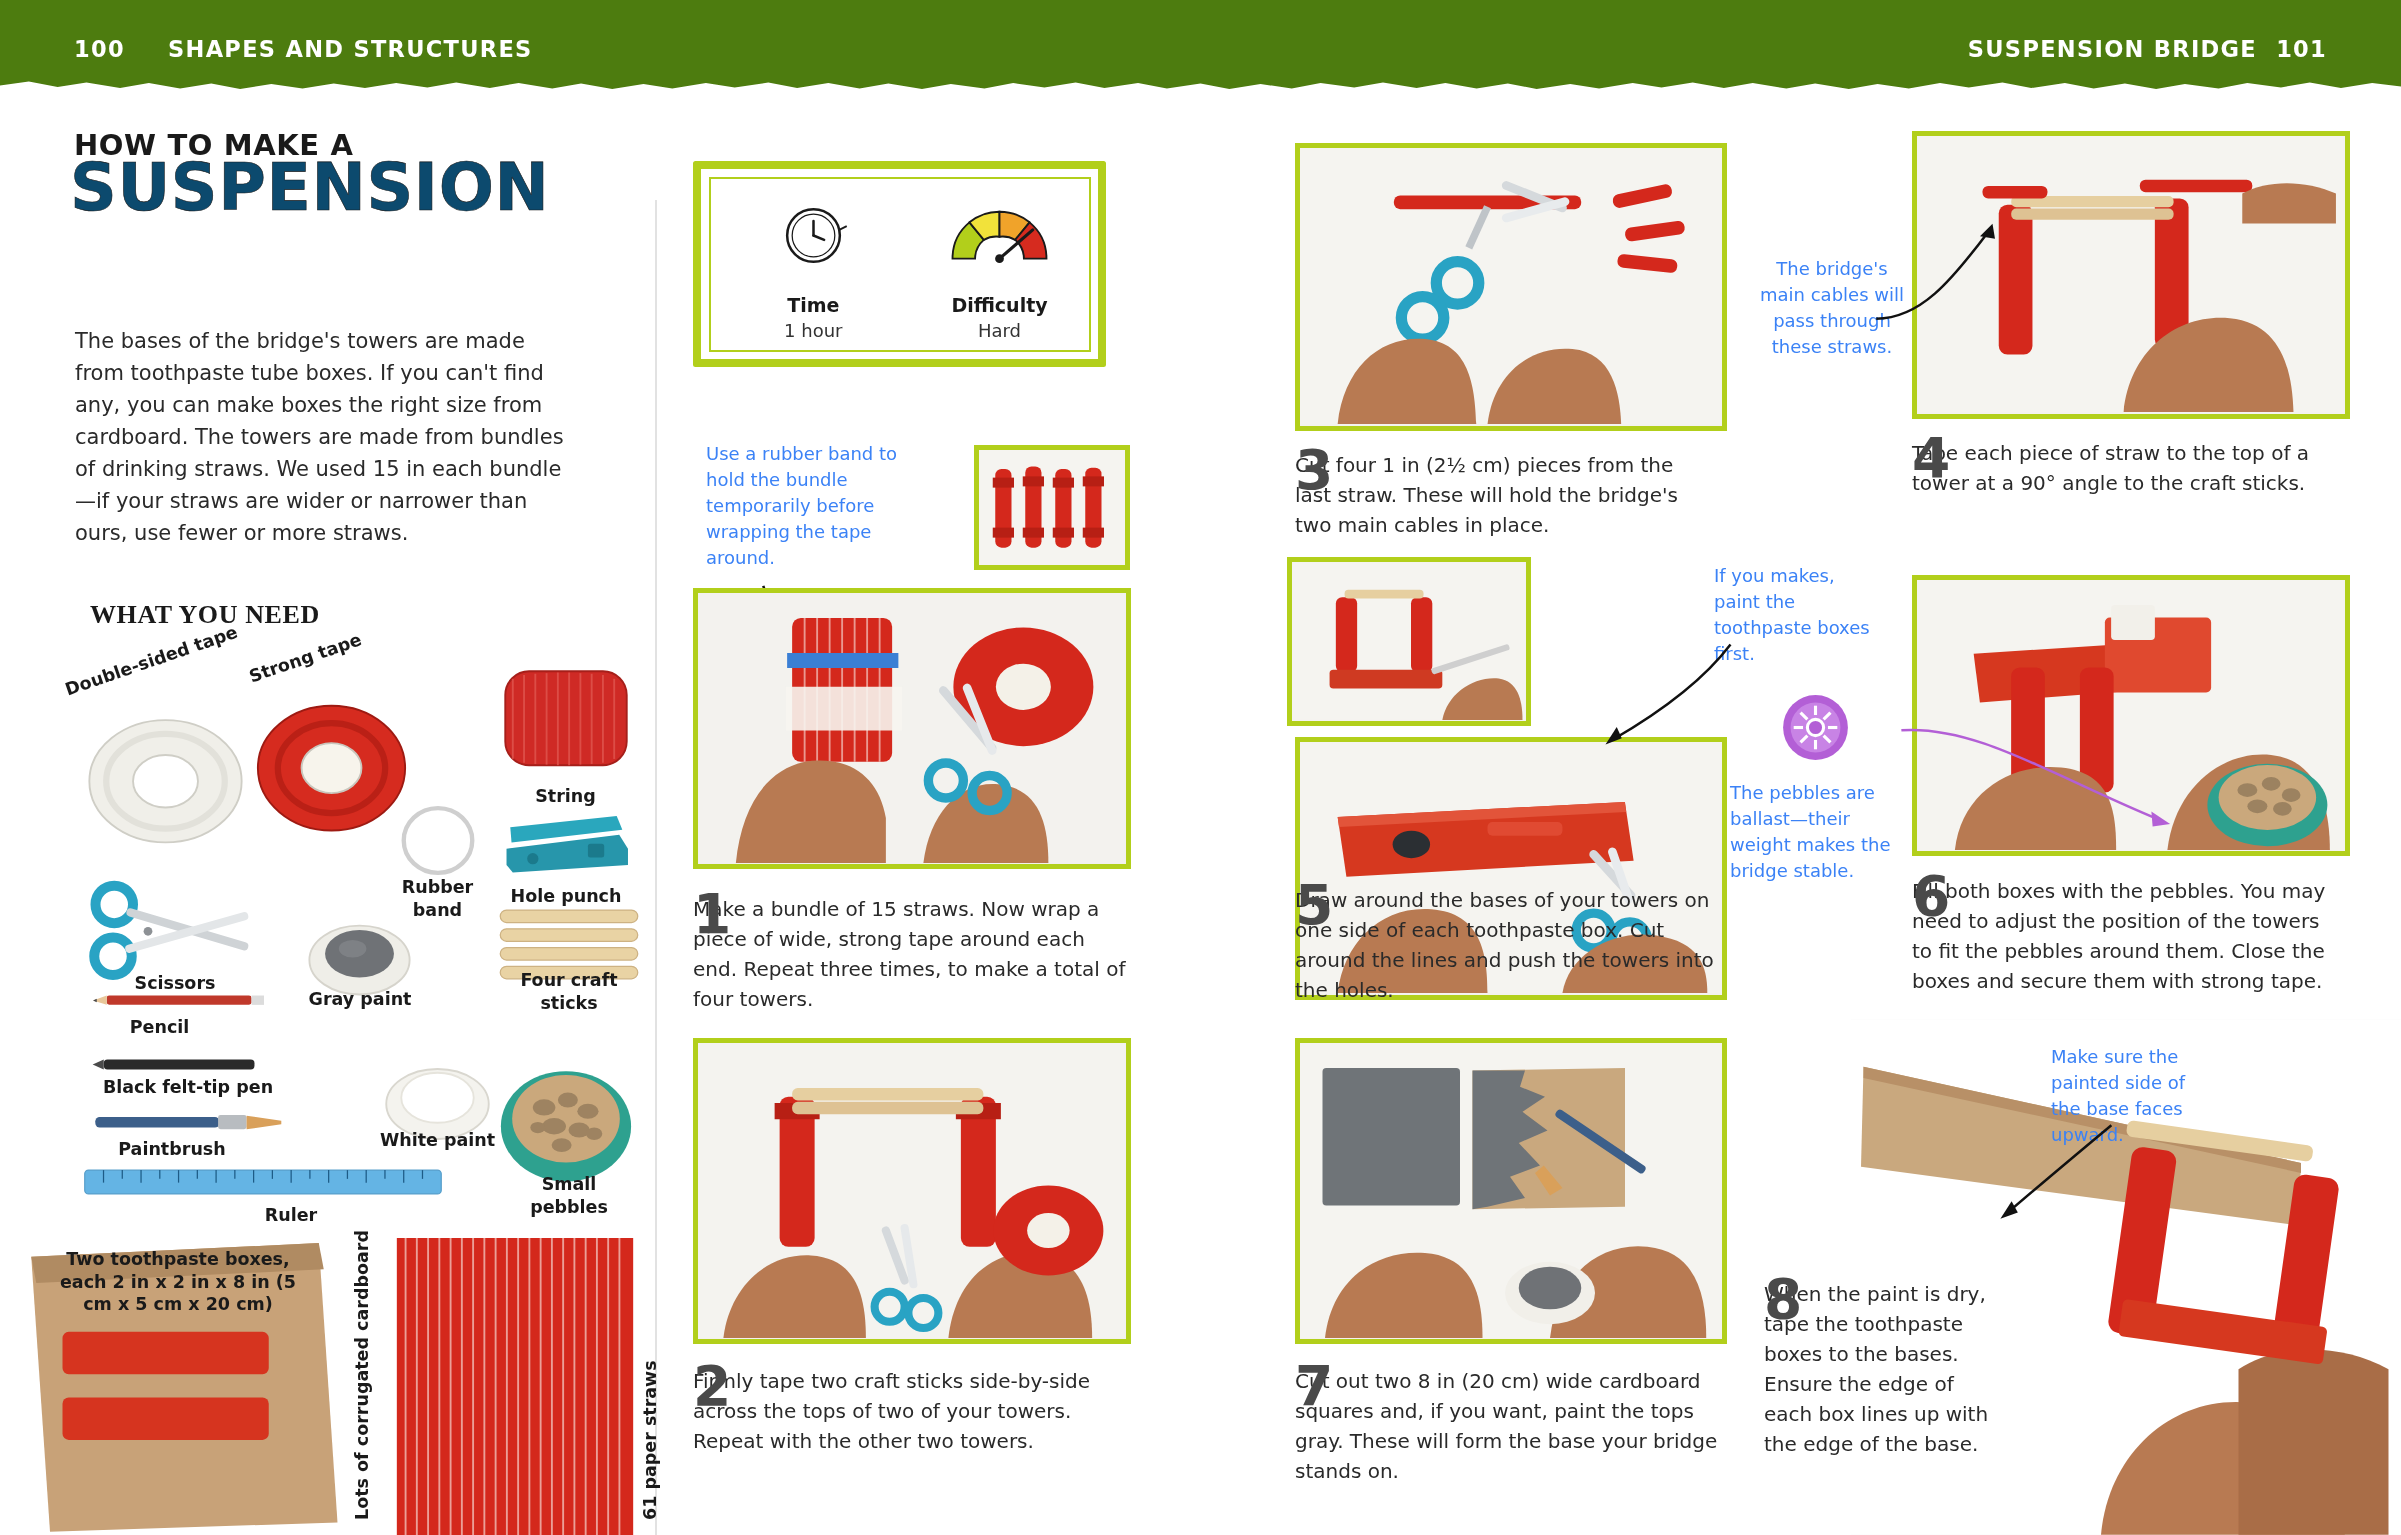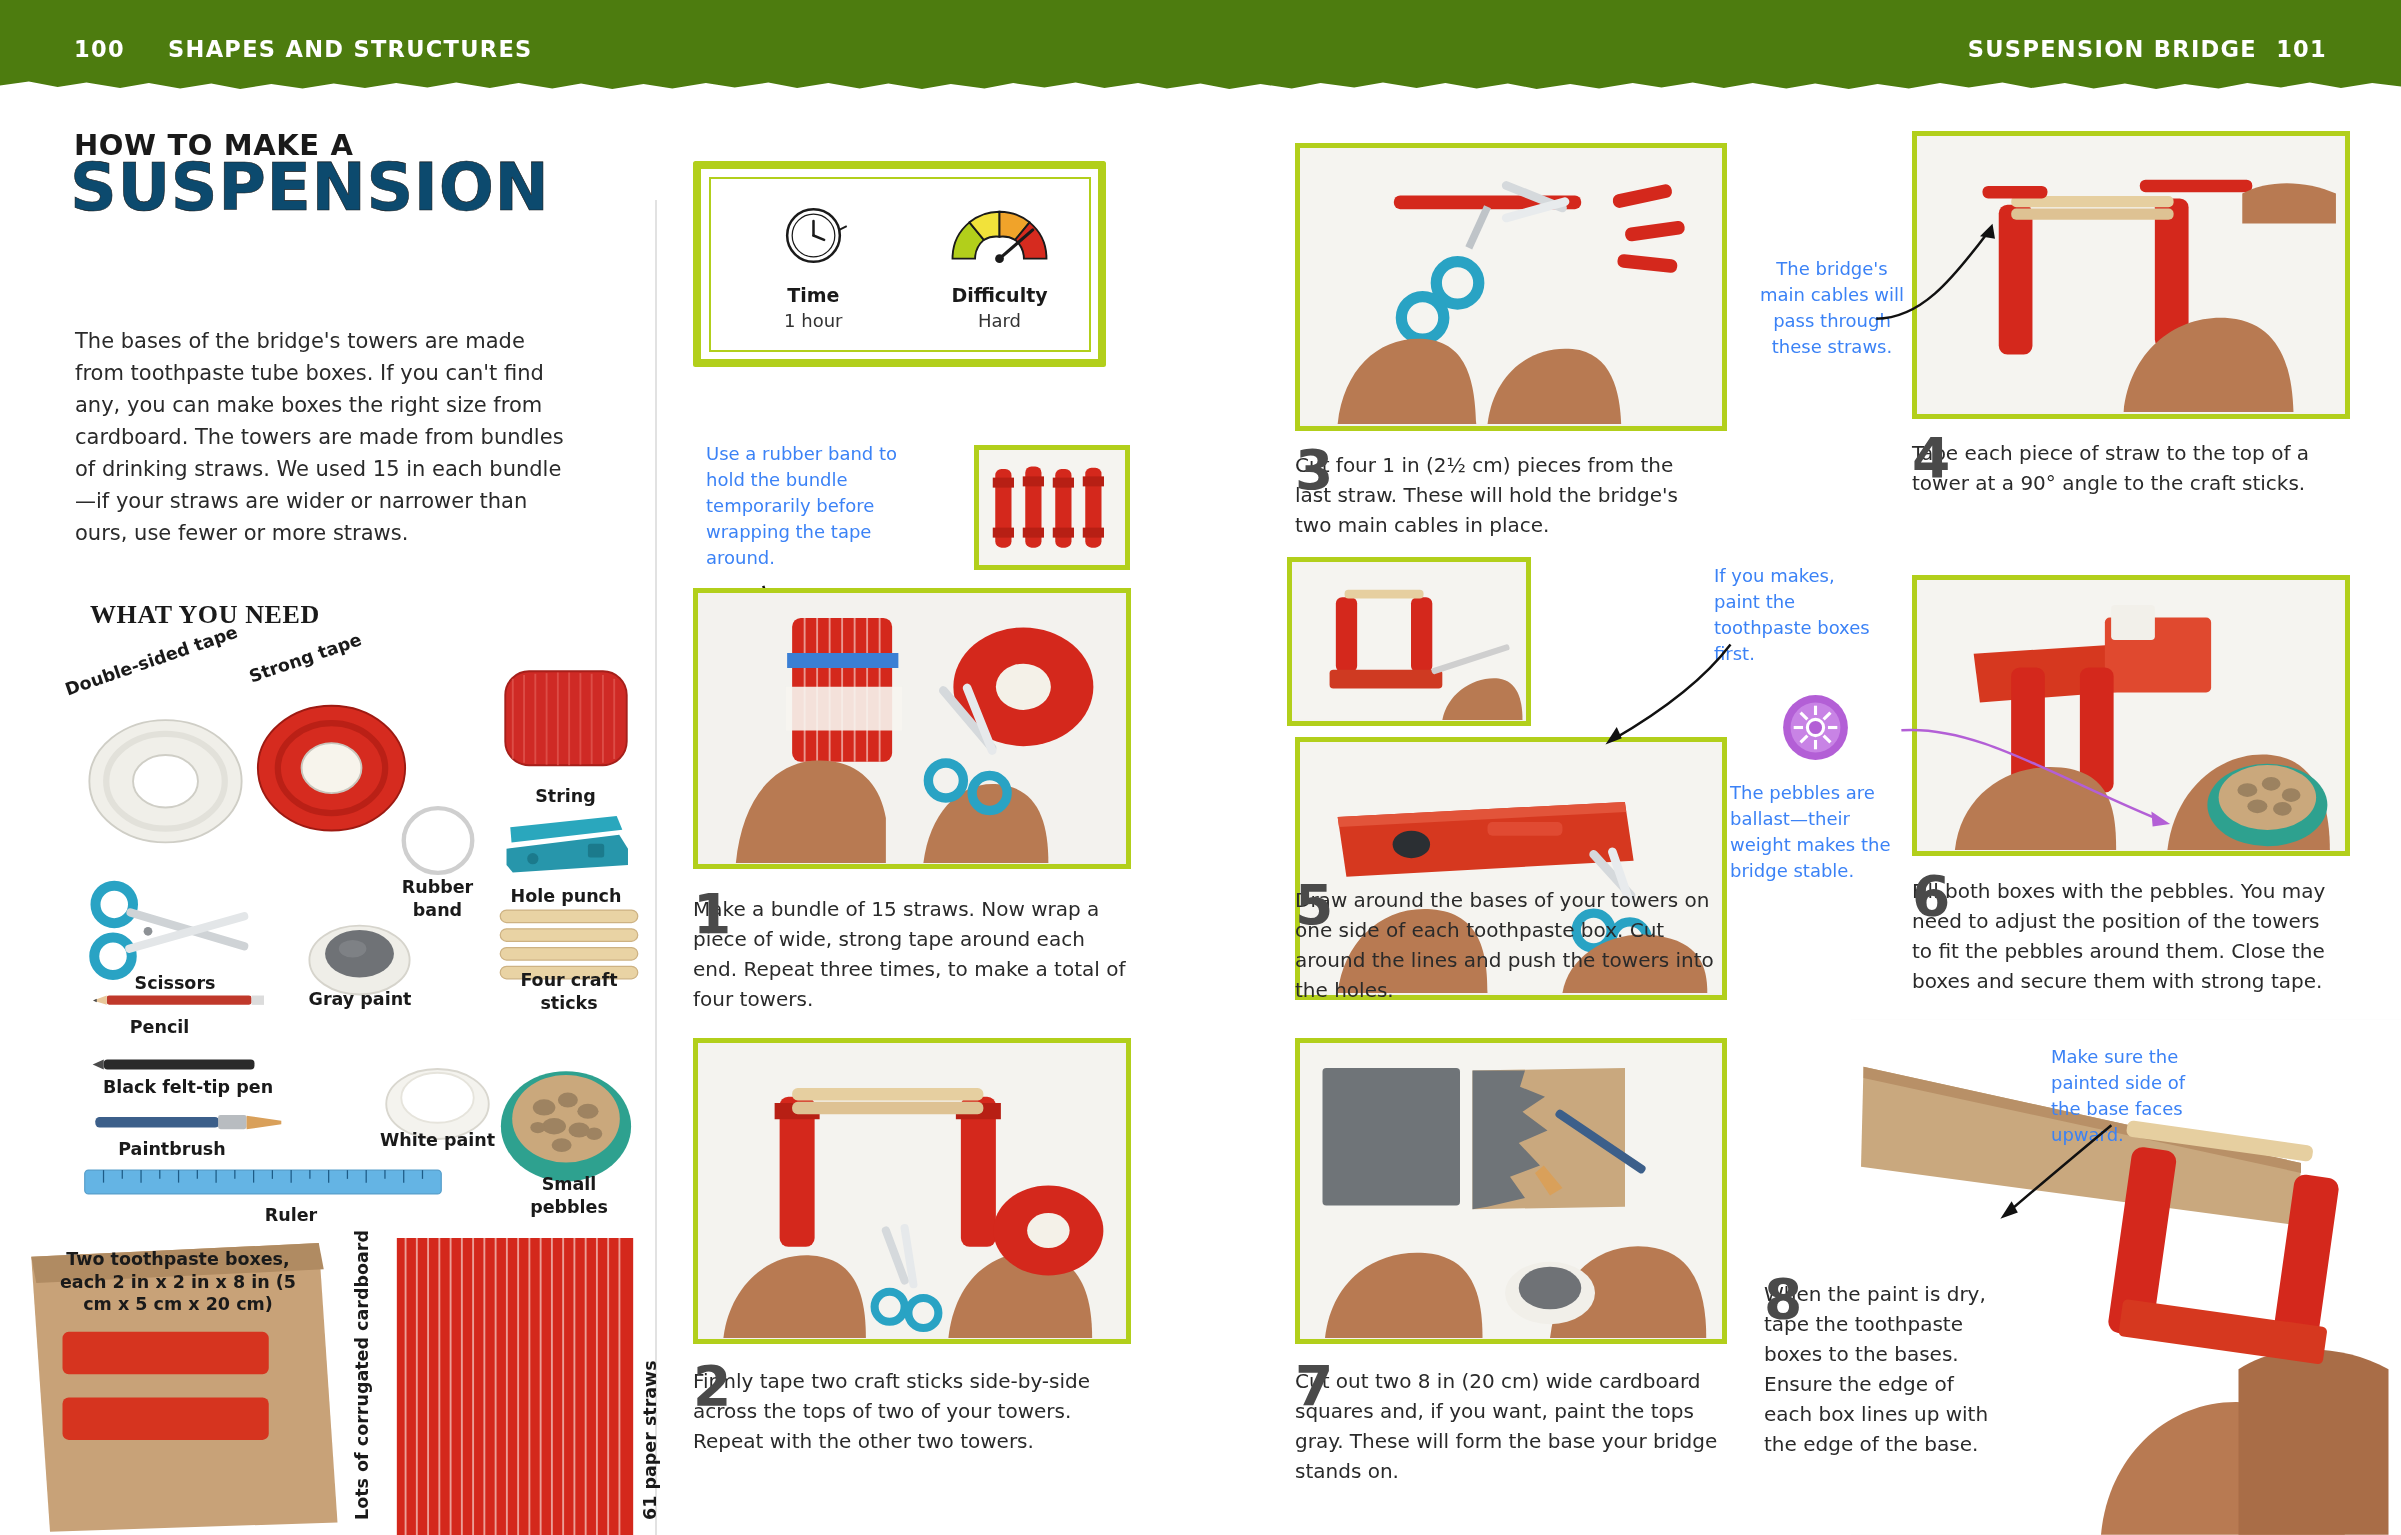--- a/index.html
+++ b/index.html
@@ -64,21 +64,21 @@
     position:absolute; left:693px; top:161px; width:413px; height:206px;
     background:#ffffff; border:8.8px solid #b2cf1b; border-radius:2.5px;
   }
   .infobox-inner {
     position:absolute; inset:7.5px; border:2.5px solid #b2cf1b; background:#fff;
   }
   .info-col { position:absolute; top:22.5px; width:188px; text-align:center; }
   .info-col.left { left:8.8px; }
   .info-col.right { left:195px; }
   .info-label {
-    margin-top:14px; font-family:"DejaVu Sans", sans-serif; font-weight:bold;
+    margin-top:24px; font-family:"DejaVu Sans", sans-serif; font-weight:bold;
     font-size:19px; color:#1a1a1a;
   }
   .info-value {
     margin-top:3.8px; font-family:"DejaVu Sans", sans-serif; font-size:18px; color:#333;
   }
 
   
   .photo {
     position:absolute; border:5.6px solid #b2cf1b; background:#f3f3f1; overflow:hidden;
   }

